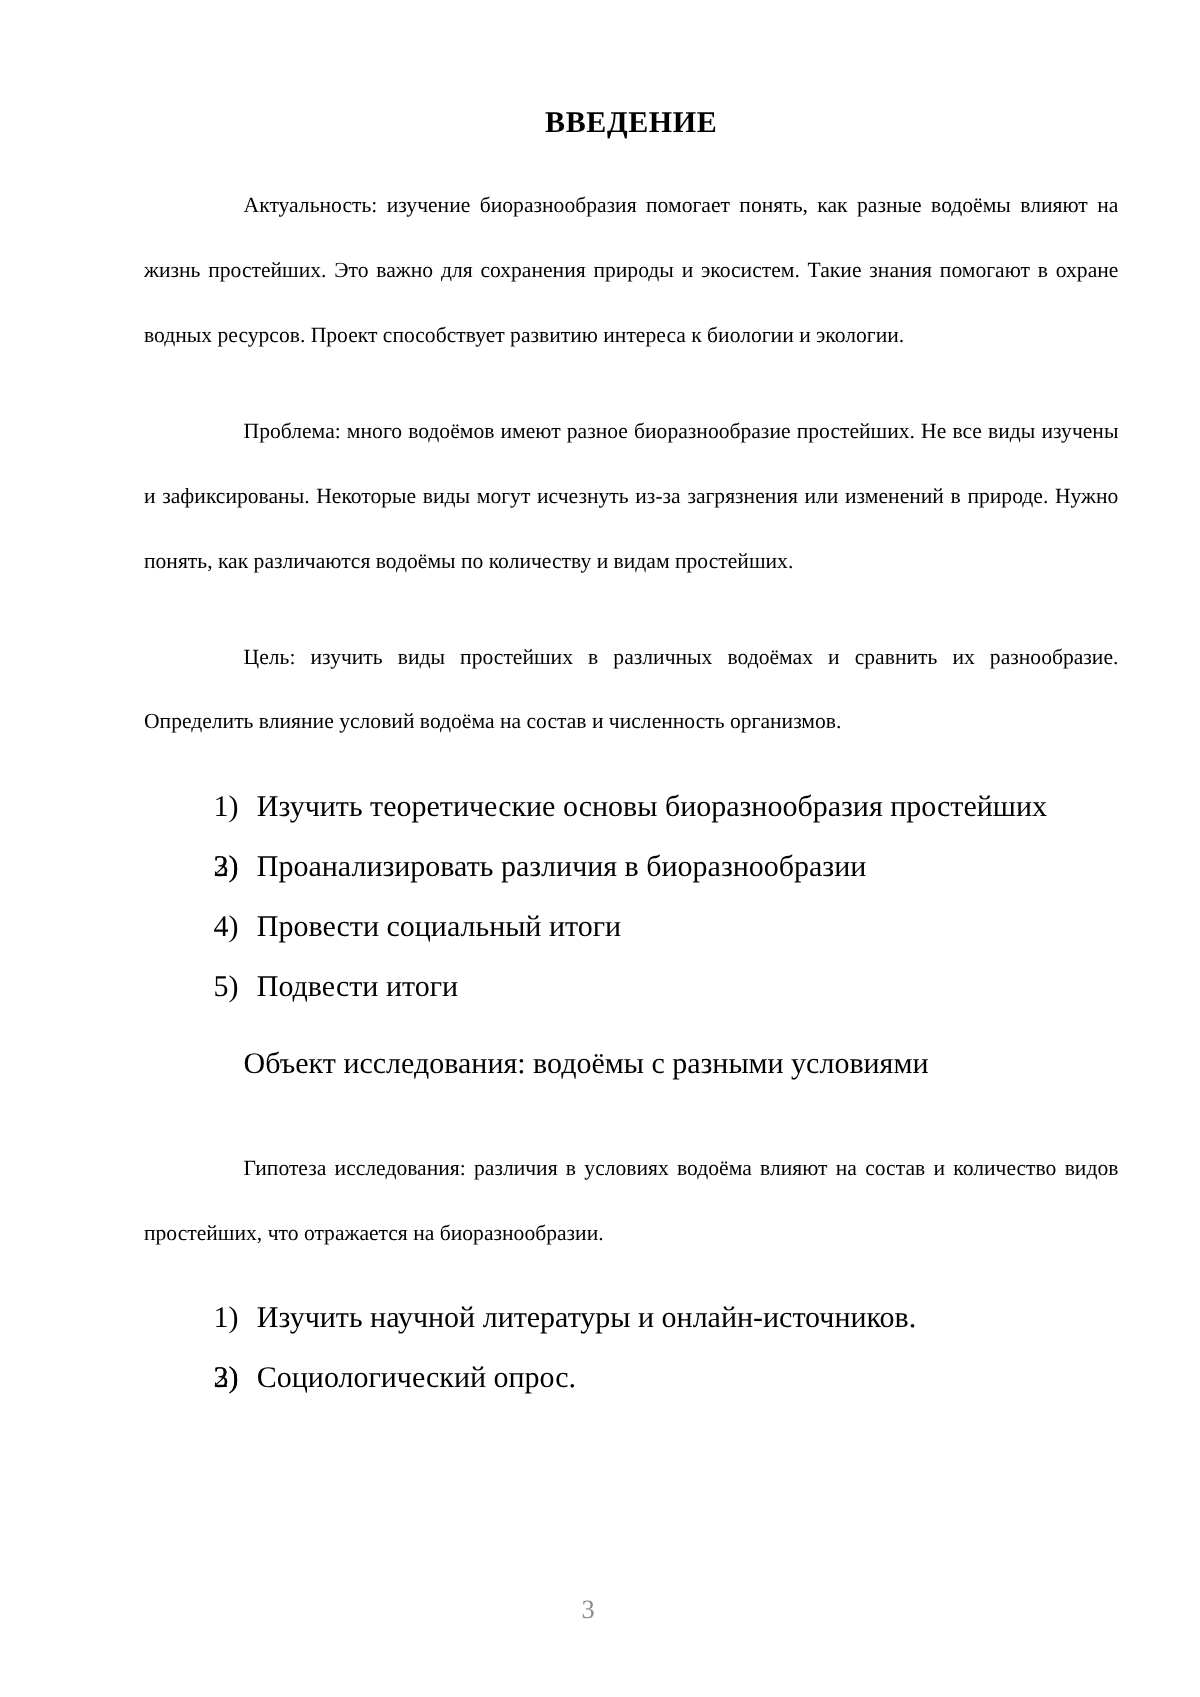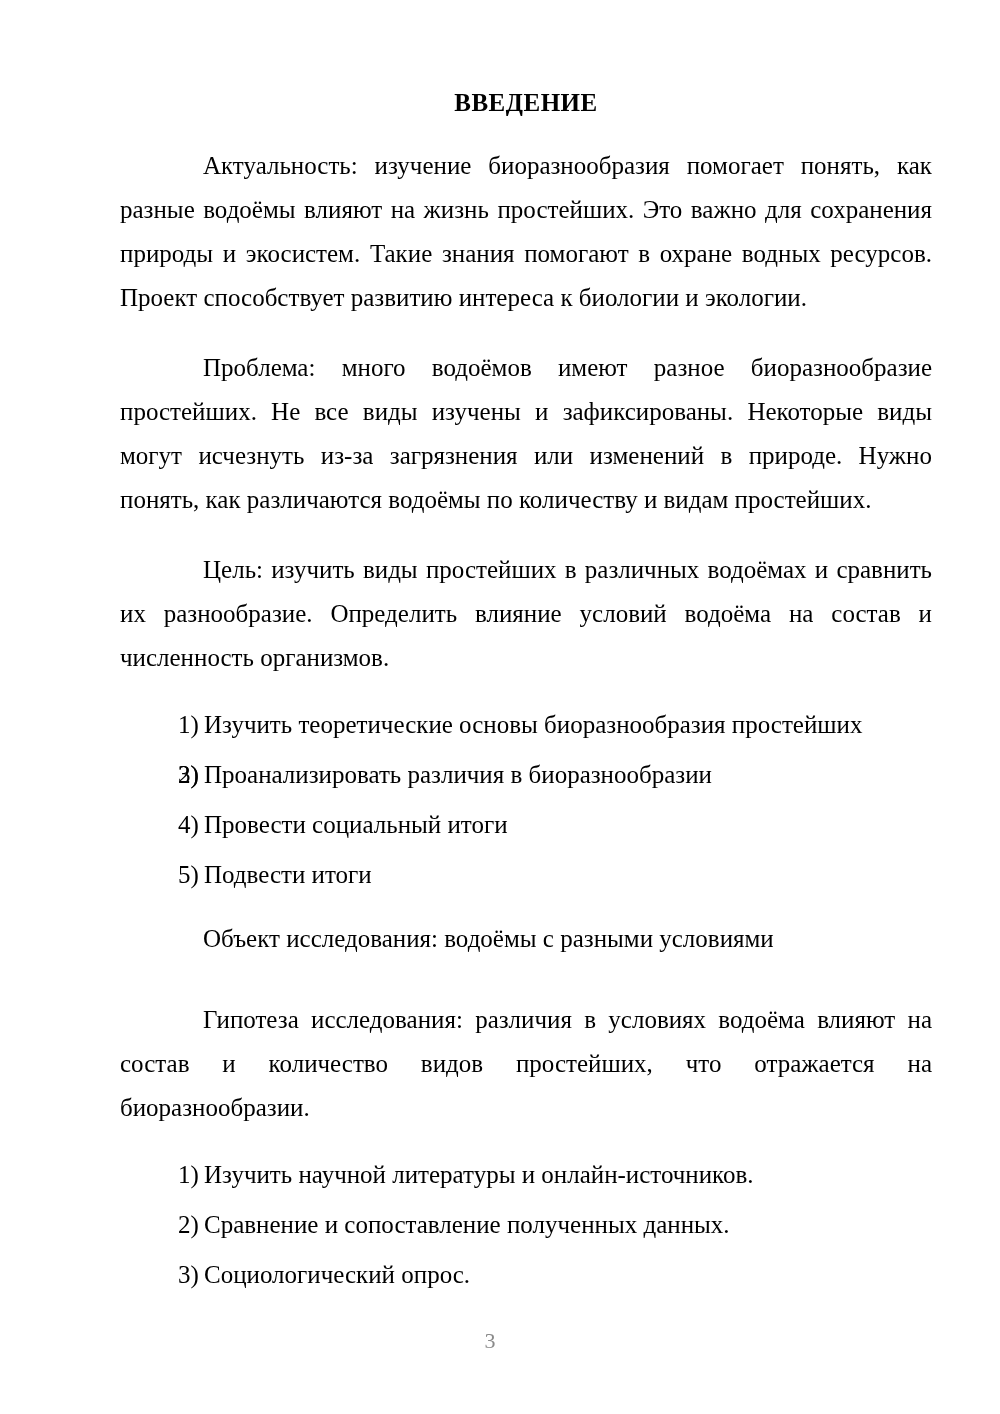--- a/index.html
+++ b/index.html
@@ -28,22 +28,22 @@
   }
   .doc-title {
     font-size: 25px;
     font-weight: bold;
     text-align: center;
     letter-spacing: 0.5px;
     margin: 0 0 26px 0;
     line-height: 1.2;
   }
   p.para {
-    font-size: 25px;
-    line-height: 44px;
+    font-size: 18px;
+    line-height: 54px;
     text-align: justify;
     text-justify: inter-word;
     text-indent: 83px;
     margin: 0 0 12px 0;
     hyphens: none;
   }
   p.para:last-child {
     margin-bottom: 0;
   }
   .lead-line {
@@ -69,21 +69,21 @@
   ol.num-list li:last-child {
     margin-bottom: 0;
   }
   ol.num-list li .marker {
     position: absolute;
     left: 58px;
     top: 0;
   }
   ol.num-list li .item-text {
     display: inline-block;
-    margin-left: 26px;
+    margin-left: 36px;
   }
   .spacer-sm { height: 14px; }
   .page-number {
     position: absolute;
     left: 0;
     right: 0;
     top: 1330px;
     text-align: center;
     font-size: 22px;
     color: #8a8a8a;
@@ -141,21 +141,21 @@
     <p class="para">Гипотеза исследования: различия в условиях водоёма влияют на состав и количество видов простейших, что отражается на биоразнообразии.</p>
 
     <div class="spacer-sm"></div>
 
 
     <ol class="num-list">
       <li>
         <span class="marker">1)</span><span class="item-text">Изучить научной литературы и онлайн-источников.</span>
       </li>
       <li>
-        <span class="marker">2)</span><span class="item-text">Сравнение и сопоставление полученных данных.</span>
+        <span class="marker">2)</span>
       </li>
       <li>
         <span class="marker">3)</span><span class="item-text">Социологический опрос.</span>
       </li>
     </ol>
 
   </div>
 
   <div class="page-number">3</div>
 </div>

